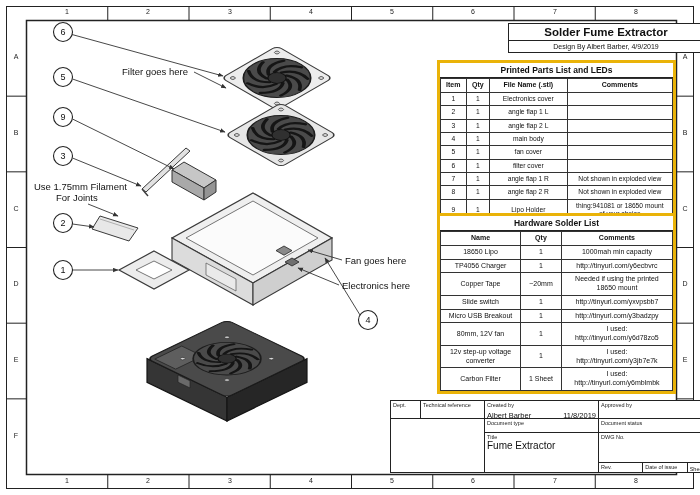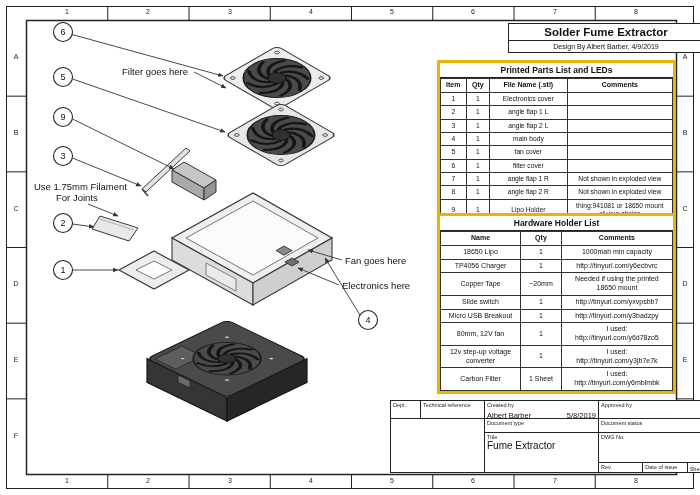--- a/index.html
+++ b/index.html
@@ -311,21 +311,21 @@
             <td>1</td>
             <td>Lipo Holder</td>
             <td>thing:941081 or 18650 mount
 of your choice</td>
           </tr>
         </tbody>
     </table>
   </div>
 
   <div id="hardware-block" class="parts-block">
-    <div class="parts-title">Hardware Holder List</div>
+    <div class="parts-title">Hardware Solder List</div>
     <table>
       <colgroup>
           <col style="width:84px">
           <col style="width:42px">
           <col style="width:113px">
         </colgroup>
       <thead>
         <tr>
           <th>Name</th>
           <th>Qty</th>
@@ -381,21 +381,21 @@
     </table>
   </div>
 
   <div class="title-block">
     <div class="tb-cell tb-dept"><span class="tb-label">Dept.</span></div>
     <div class="tb-cell tb-techref"><span class="tb-label">Technical reference</span></div>
     <div class="tb-cell tb-created">
       <span class="tb-label">Created by</span>
       <div class="tb-row">
         <span class="tb-value">Albert Barber</span>
-        <span class="tb-value">5/8/2019</span>
+        <span class="tb-value">11/8/2019</span>
       </div>
     </div>
     <div class="tb-cell tb-approved"><span class="tb-label">Approved by</span></div>
     <div class="tb-cell tb-blank"></div>
     <div class="tb-cell tb-doctype"><span class="tb-label">Document type</span></div>
     <div class="tb-cell tb-docstatus"><span class="tb-label">Document status</span></div>
     <div class="tb-cell tb-title">
       <span class="tb-label">Title</span>
       <div class="tb-title-value">Fume Extractor</div>
     </div>

